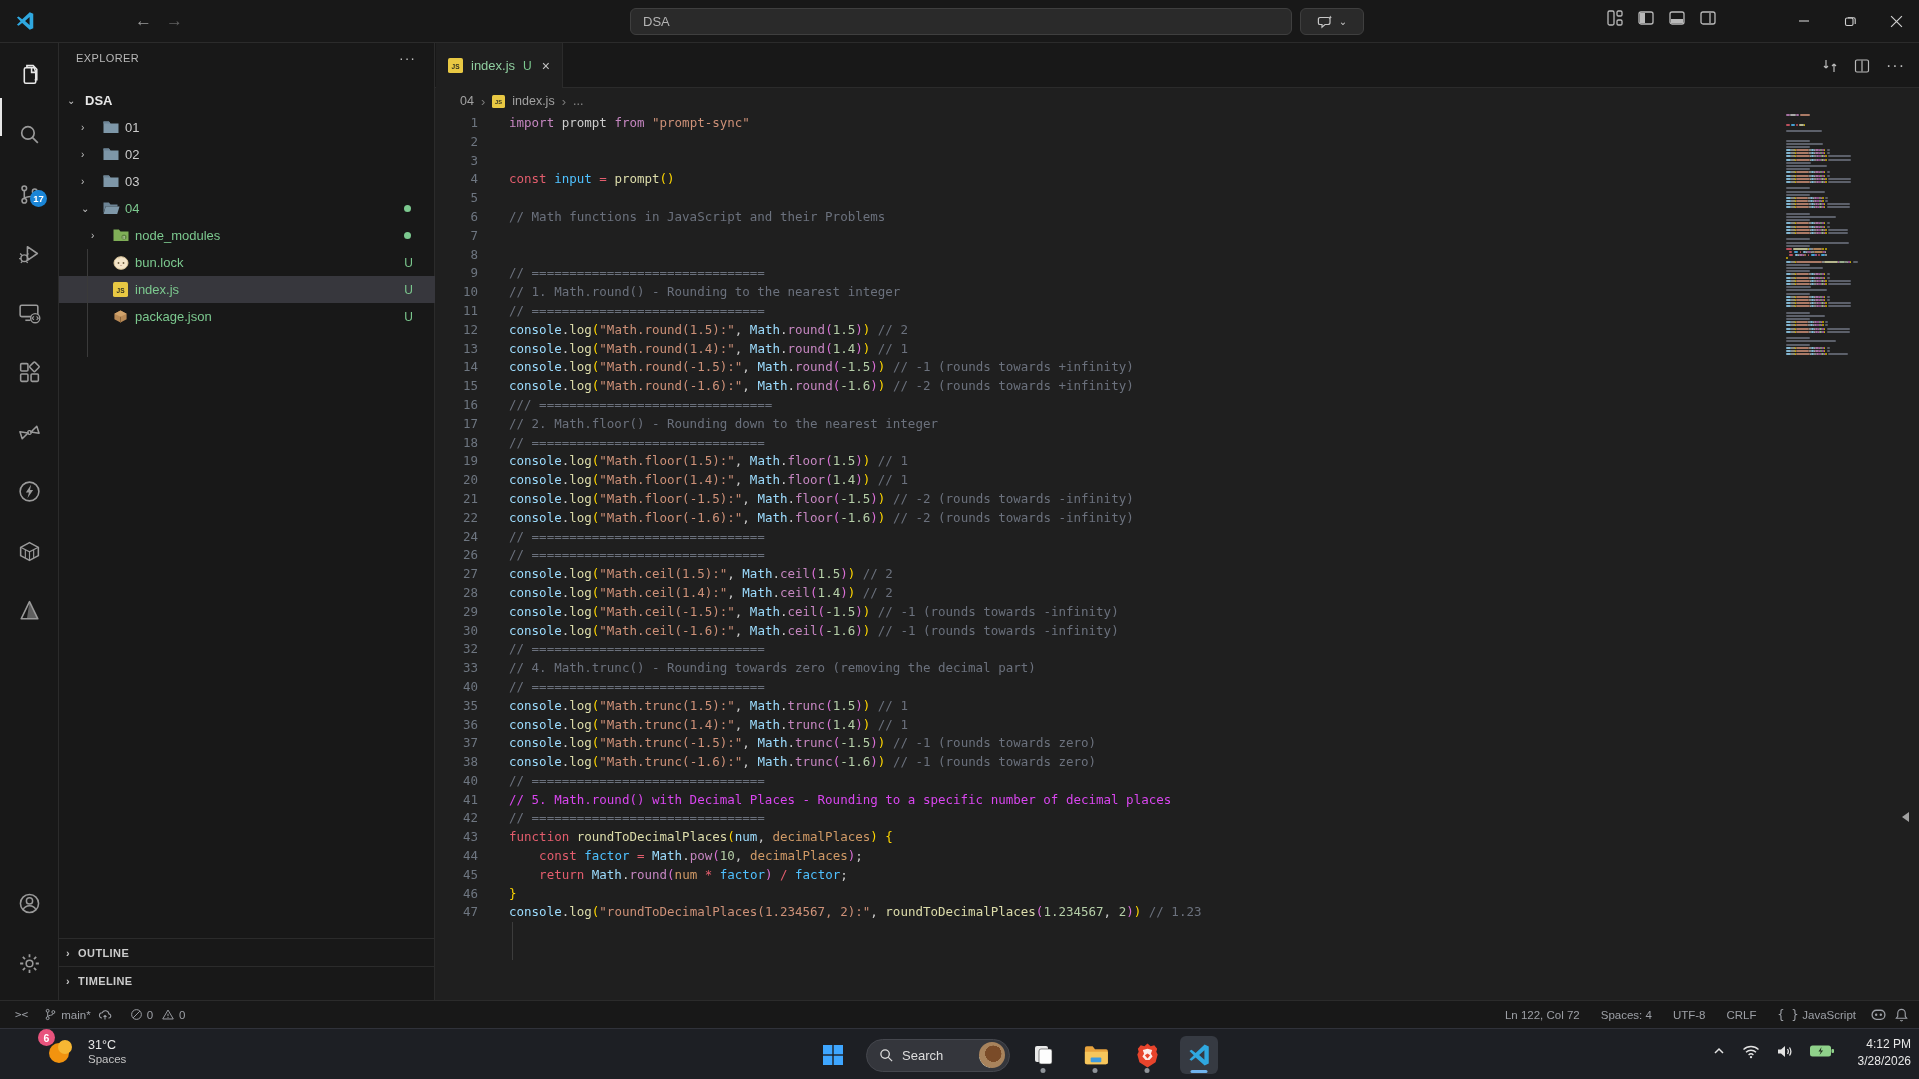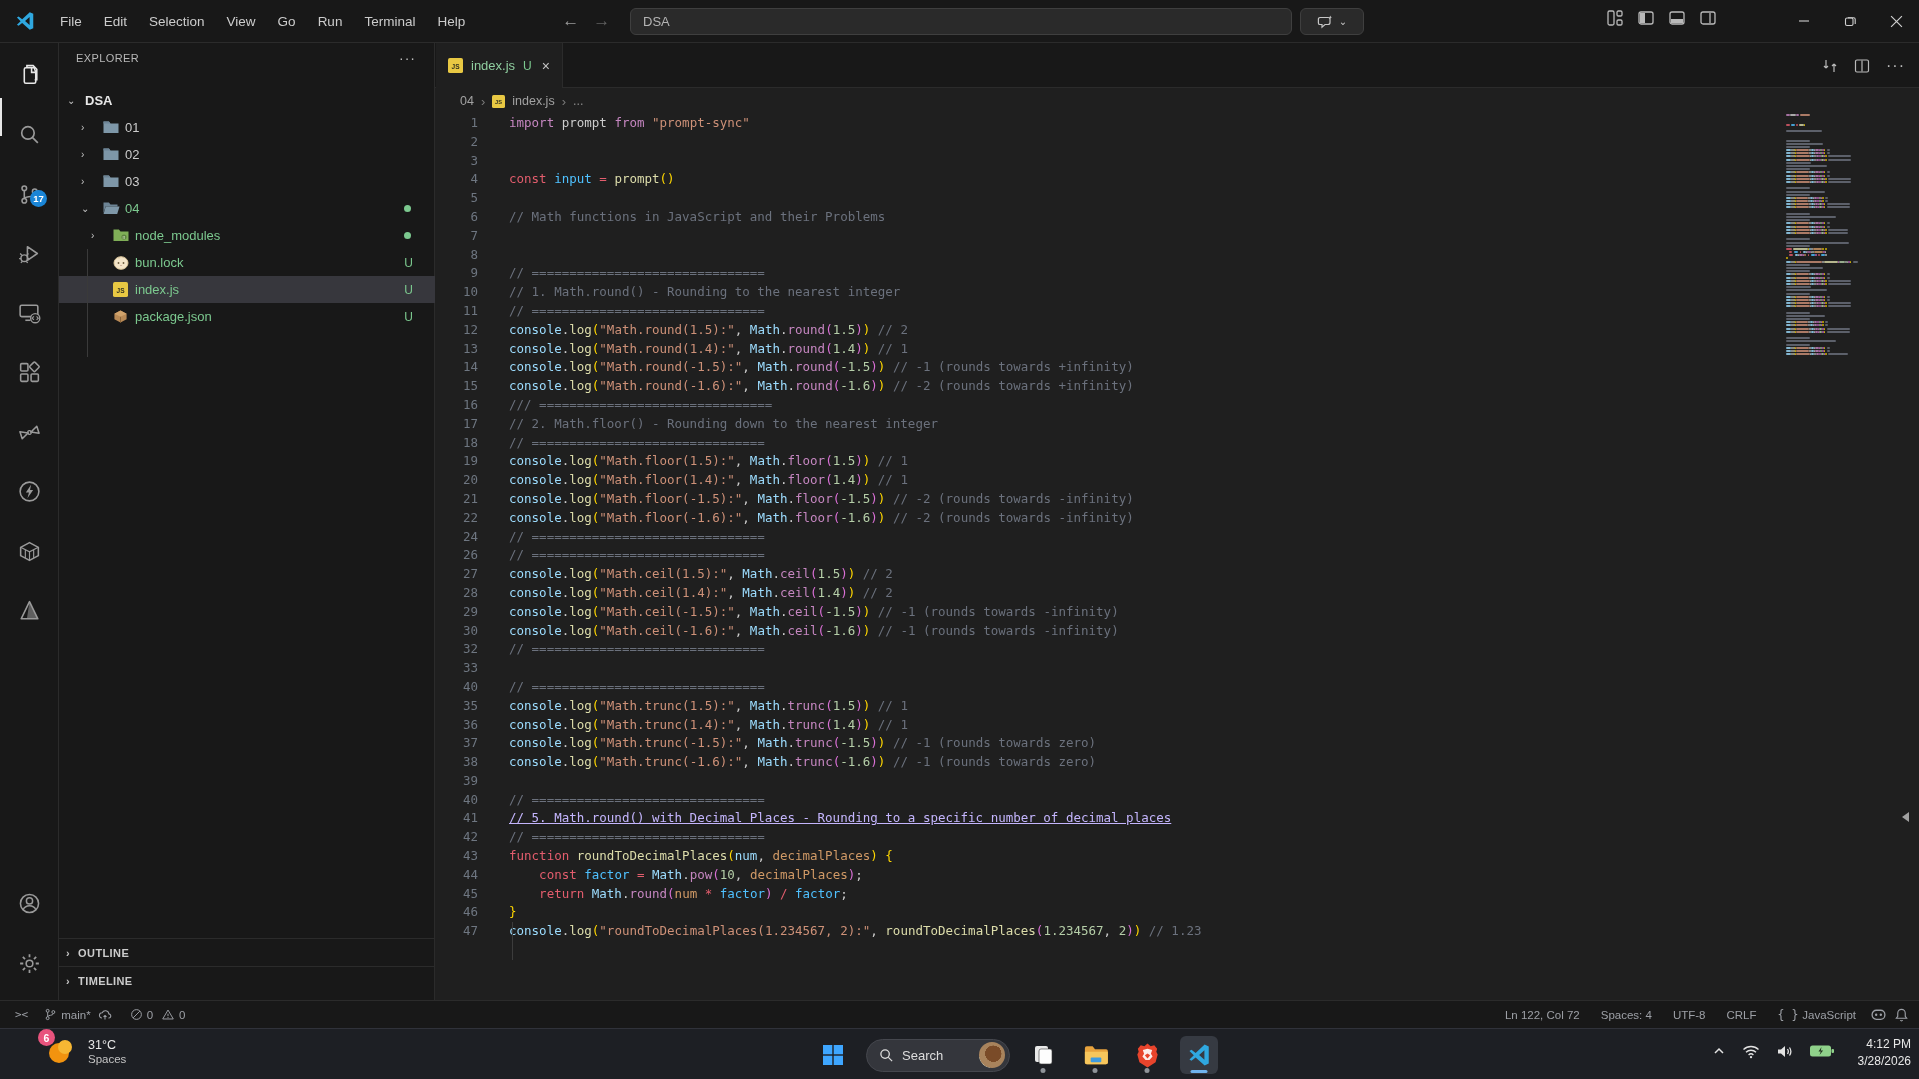--- a/index.html
+++ b/index.html
@@ -87,30 +87,20 @@
 </style>
 </head>
 <body>
 
 <div class="screen">
 
   <div class="titlebar">
     <svg class="vscode-logo" viewBox="0 0 24 24">
       <path fill="#2fa8e0" d="M17.2 2.4 21 4.1v15.8l-3.8 1.7-8.3-7.4-3.9 3-1.8-1.1 4-3.9-4-3.9 1.8-1.1 3.9 3 8.3-7.8zM17 7.6l-4.9 4.5L17 16.4V7.6z"></path>
     </svg>
-    <div id="menubar" style="display:flex;">
-        <span class="menu-item">File</span>
-        <span class="menu-item">Edit</span>
-        <span class="menu-item">Selection</span>
-        <span class="menu-item">View</span>
-        <span class="menu-item">Go</span>
-        <span class="menu-item">Run</span>
-        <span class="menu-item">Terminal</span>
-        <span class="menu-item">Help</span>
-      </div>
     <div class="nav-arrows">
       <span>←</span>
       <span style="opacity:.55;">→</span>
     </div>
     <div class="cmd-center">
       <span>DSA</span>
     </div>
     <div class="copilot-pill">
       <svg width="16" height="16" viewBox="0 0 16 16">
           <path d="M3 3.5h8a2 2 0 0 1 2 2v3a2 2 0 0 1-2 2H8l-3 2.6V10.5H3a1.6 1.6 0 0 1-1.6-1.6V5.1A1.6 1.6 0 0 1 3 3.5z" fill="none" stroke="#c7c7c7" stroke-width="1.2"></path>
@@ -394,29 +384,28 @@
           <div class="code-line"><span class="gutter">20</span><span><span style="color: rgb(156, 220, 254);">console</span><span style="color: rgb(204, 204, 204);">.</span><span style="color: rgb(220, 220, 170);">log</span><span style="color: rgb(255, 215, 0);">(</span><span style="color: rgb(206, 145, 120);">"Math.floor(1.4):"</span><span style="color: rgb(204, 204, 204);">, </span><span style="color: rgb(156, 220, 254);">Math</span><span style="color: rgb(204, 204, 204);">.</span><span style="color: rgb(197, 134, 192);">floor</span><span style="color: rgb(218, 112, 214);">(</span><span style="color: rgb(181, 206, 168);">1.4</span><span style="color: rgb(218, 112, 214);">)</span><span style="color: rgb(255, 215, 0);">)</span><span style="color: rgb(204, 204, 204);"> </span><span style="color: rgb(107, 113, 125);">// 1</span></span></div>
           <div class="code-line"><span class="gutter">21</span><span><span style="color: rgb(156, 220, 254);">console</span><span style="color: rgb(204, 204, 204);">.</span><span style="color: rgb(220, 220, 170);">log</span><span style="color: rgb(255, 215, 0);">(</span><span style="color: rgb(206, 145, 120);">"Math.floor(-1.5):"</span><span style="color: rgb(204, 204, 204);">, </span><span style="color: rgb(156, 220, 254);">Math</span><span style="color: rgb(204, 204, 204);">.</span><span style="color: rgb(197, 134, 192);">floor</span><span style="color: rgb(218, 112, 214);">(</span><span style="color: rgb(181, 206, 168);">-1.5</span><span style="color: rgb(218, 112, 214);">)</span><span style="color: rgb(255, 215, 0);">)</span><span style="color: rgb(204, 204, 204);"> </span><span style="color: rgb(107, 113, 125);">// -2 (rounds towards -infinity)</span></span></div>
           <div class="code-line"><span class="gutter">22</span><span><span style="color: rgb(156, 220, 254);">console</span><span style="color: rgb(204, 204, 204);">.</span><span style="color: rgb(220, 220, 170);">log</span><span style="color: rgb(255, 215, 0);">(</span><span style="color: rgb(206, 145, 120);">"Math.floor(-1.6):"</span><span style="color: rgb(204, 204, 204);">, </span><span style="color: rgb(156, 220, 254);">Math</span><span style="color: rgb(204, 204, 204);">.</span><span style="color: rgb(197, 134, 192);">floor</span><span style="color: rgb(218, 112, 214);">(</span><span style="color: rgb(181, 206, 168);">-1.6</span><span style="color: rgb(218, 112, 214);">)</span><span style="color: rgb(255, 215, 0);">)</span><span style="color: rgb(204, 204, 204);"> </span><span style="color: rgb(107, 113, 125);">// -2 (rounds towards -infinity)</span></span></div>
           <div class="code-line"><span class="gutter">24</span><span><span style="color: rgb(107, 113, 125);">// ===============================</span></span></div>
           <div class="code-line"><span class="gutter">26</span><span><span style="color: rgb(107, 113, 125);">// ===============================</span></span></div>
           <div class="code-line"><span class="gutter">27</span><span><span style="color: rgb(156, 220, 254);">console</span><span style="color: rgb(204, 204, 204);">.</span><span style="color: rgb(220, 220, 170);">log</span><span style="color: rgb(255, 215, 0);">(</span><span style="color: rgb(206, 145, 120);">"Math.ceil(1.5):"</span><span style="color: rgb(204, 204, 204);">, </span><span style="color: rgb(156, 220, 254);">Math</span><span style="color: rgb(204, 204, 204);">.</span><span style="color: rgb(197, 134, 192);">ceil</span><span style="color: rgb(218, 112, 214);">(</span><span style="color: rgb(181, 206, 168);">1.5</span><span style="color: rgb(218, 112, 214);">)</span><span style="color: rgb(255, 215, 0);">)</span><span style="color: rgb(204, 204, 204);"> </span><span style="color: rgb(107, 113, 125);">// 2</span></span></div>
           <div class="code-line"><span class="gutter">28</span><span><span style="color: rgb(156, 220, 254);">console</span><span style="color: rgb(204, 204, 204);">.</span><span style="color: rgb(220, 220, 170);">log</span><span style="color: rgb(255, 215, 0);">(</span><span style="color: rgb(206, 145, 120);">"Math.ceil(1.4):"</span><span style="color: rgb(204, 204, 204);">, </span><span style="color: rgb(156, 220, 254);">Math</span><span style="color: rgb(204, 204, 204);">.</span><span style="color: rgb(197, 134, 192);">ceil</span><span style="color: rgb(218, 112, 214);">(</span><span style="color: rgb(181, 206, 168);">1.4</span><span style="color: rgb(218, 112, 214);">)</span><span style="color: rgb(255, 215, 0);">)</span><span style="color: rgb(204, 204, 204);"> </span><span style="color: rgb(107, 113, 125);">// 2</span></span></div>
           <div class="code-line"><span class="gutter">29</span><span><span style="color: rgb(156, 220, 254);">console</span><span style="color: rgb(204, 204, 204);">.</span><span style="color: rgb(220, 220, 170);">log</span><span style="color: rgb(255, 215, 0);">(</span><span style="color: rgb(206, 145, 120);">"Math.ceil(-1.5):"</span><span style="color: rgb(204, 204, 204);">, </span><span style="color: rgb(156, 220, 254);">Math</span><span style="color: rgb(204, 204, 204);">.</span><span style="color: rgb(197, 134, 192);">ceil</span><span style="color: rgb(218, 112, 214);">(</span><span style="color: rgb(181, 206, 168);">-1.5</span><span style="color: rgb(218, 112, 214);">)</span><span style="color: rgb(255, 215, 0);">)</span><span style="color: rgb(204, 204, 204);"> </span><span style="color: rgb(107, 113, 125);">// -1 (rounds towards -infinity)</span></span></div>
           <div class="code-line"><span class="gutter">30</span><span><span style="color: rgb(156, 220, 254);">console</span><span style="color: rgb(204, 204, 204);">.</span><span style="color: rgb(220, 220, 170);">log</span><span style="color: rgb(255, 215, 0);">(</span><span style="color: rgb(206, 145, 120);">"Math.ceil(-1.6):"</span><span style="color: rgb(204, 204, 204);">, </span><span style="color: rgb(156, 220, 254);">Math</span><span style="color: rgb(204, 204, 204);">.</span><span style="color: rgb(197, 134, 192);">ceil</span><span style="color: rgb(218, 112, 214);">(</span><span style="color: rgb(181, 206, 168);">-1.6</span><span style="color: rgb(218, 112, 214);">)</span><span style="color: rgb(255, 215, 0);">)</span><span style="color: rgb(204, 204, 204);"> </span><span style="color: rgb(107, 113, 125);">// -1 (rounds towards -infinity)</span></span></div>
           <div class="code-line"><span class="gutter">32</span><span><span style="color: rgb(107, 113, 125);">// ===============================</span></span></div>
-          <div class="code-line"><span class="gutter">33</span></div>
+          <div class="code-line"><span class="gutter">33</span><span><span style="color: rgb(107, 113, 125);">// 4. Math.trunc() - Rounding towards zero (removing the decimal part)</span></span></div>
           <div class="code-line"><span class="gutter">40</span><span><span style="color: rgb(107, 113, 125);">// ===============================</span></span></div>
           <div class="code-line"><span class="gutter">35</span><span><span style="color: rgb(156, 220, 254);">console</span><span style="color: rgb(204, 204, 204);">.</span><span style="color: rgb(220, 220, 170);">log</span><span style="color: rgb(255, 215, 0);">(</span><span style="color: rgb(206, 145, 120);">"Math.trunc(1.5):"</span><span style="color: rgb(204, 204, 204);">, </span><span style="color: rgb(156, 220, 254);">Math</span><span style="color: rgb(204, 204, 204);">.</span><span style="color: rgb(197, 134, 192);">trunc</span><span style="color: rgb(218, 112, 214);">(</span><span style="color: rgb(181, 206, 168);">1.5</span><span style="color: rgb(218, 112, 214);">)</span><span style="color: rgb(255, 215, 0);">)</span><span style="color: rgb(204, 204, 204);"> </span><span style="color: rgb(107, 113, 125);">// 1</span></span></div>
           <div class="code-line"><span class="gutter">36</span><span><span style="color: rgb(156, 220, 254);">console</span><span style="color: rgb(204, 204, 204);">.</span><span style="color: rgb(220, 220, 170);">log</span><span style="color: rgb(255, 215, 0);">(</span><span style="color: rgb(206, 145, 120);">"Math.trunc(1.4):"</span><span style="color: rgb(204, 204, 204);">, </span><span style="color: rgb(156, 220, 254);">Math</span><span style="color: rgb(204, 204, 204);">.</span><span style="color: rgb(197, 134, 192);">trunc</span><span style="color: rgb(218, 112, 214);">(</span><span style="color: rgb(181, 206, 168);">1.4</span><span style="color: rgb(218, 112, 214);">)</span><span style="color: rgb(255, 215, 0);">)</span><span style="color: rgb(204, 204, 204);"> </span><span style="color: rgb(107, 113, 125);">// 1</span></span></div>
           <div class="code-line"><span class="gutter">37</span><span><span style="color: rgb(156, 220, 254);">console</span><span style="color: rgb(204, 204, 204);">.</span><span style="color: rgb(220, 220, 170);">log</span><span style="color: rgb(255, 215, 0);">(</span><span style="color: rgb(206, 145, 120);">"Math.trunc(-1.5):"</span><span style="color: rgb(204, 204, 204);">, </span><span style="color: rgb(156, 220, 254);">Math</span><span style="color: rgb(204, 204, 204);">.</span><span style="color: rgb(197, 134, 192);">trunc</span><span style="color: rgb(218, 112, 214);">(</span><span style="color: rgb(181, 206, 168);">-1.5</span><span style="color: rgb(218, 112, 214);">)</span><span style="color: rgb(255, 215, 0);">)</span><span style="color: rgb(204, 204, 204);"> </span><span style="color: rgb(107, 113, 125);">// -1 (rounds towards zero)</span></span></div>
           <div class="code-line"><span class="gutter">38</span><span><span style="color: rgb(156, 220, 254);">console</span><span style="color: rgb(204, 204, 204);">.</span><span style="color: rgb(220, 220, 170);">log</span><span style="color: rgb(255, 215, 0);">(</span><span style="color: rgb(206, 145, 120);">"Math.trunc(-1.6):"</span><span style="color: rgb(204, 204, 204);">, </span><span style="color: rgb(156, 220, 254);">Math</span><span style="color: rgb(204, 204, 204);">.</span><span style="color: rgb(197, 134, 192);">trunc</span><span style="color: rgb(218, 112, 214);">(</span><span style="color: rgb(181, 206, 168);">-1.6</span><span style="color: rgb(218, 112, 214);">)</span><span style="color: rgb(255, 215, 0);">)</span><span style="color: rgb(204, 204, 204);"> </span><span style="color: rgb(107, 113, 125);">// -1 (rounds towards zero)</span></span></div>
-          <div class="code-line"><span class="gutter">39</span><span></span></div>
           <div class="code-line"><span class="gutter">40</span><span><span style="color: rgb(107, 113, 125);">// ===============================</span></span></div>
-          <div class="code-line"><span class="gutter">41</span><span><span style="color: #c4b5fd; text-decoration: underline;">// 5. Math.round() with Decimal Places - Rounding to a specific number of decimal places</span></span></div>
+          <div class="code-line"><span class="gutter">41</span><span><span style="color: #d946ef;">// 5. Math.round() with Decimal Places - Rounding to a specific number of decimal places</span></span></div>
           <div class="code-line"><span class="gutter">42</span><span><span style="color: rgb(107, 113, 125);">// ===============================</span></span></div>
           <div class="code-line"><span class="gutter">43</span><span><span style="color: rgb(227, 93, 109);">function</span><span style="color: rgb(204, 204, 204);"> </span><span style="color: rgb(220, 220, 170);">roundToDecimalPlaces</span><span style="color: rgb(255, 215, 0);">(</span><span style="color: rgb(156, 220, 254);">num</span><span style="color: rgb(204, 204, 204);">, </span><span style="color: rgb(209, 154, 102);">decimalPlaces</span><span style="color: rgb(255, 215, 0);">)</span><span style="color: rgb(204, 204, 204);"> </span><span style="color: rgb(255, 215, 0);">{</span></span></div>
           <div class="code-line"><span class="gutter">44</span><span><span style="color: rgb(204, 204, 204);">    </span><span style="color: rgb(227, 93, 109);">const</span><span style="color: rgb(204, 204, 204);"> </span><span style="color: rgb(79, 193, 255);">factor</span><span style="color: rgb(204, 204, 204);"> </span><span style="color: rgb(227, 93, 109);">=</span><span style="color: rgb(204, 204, 204);"> </span><span style="color: rgb(156, 220, 254);">Math</span><span style="color: rgb(204, 204, 204);">.</span><span style="color: rgb(197, 134, 192);">pow</span><span style="color: rgb(218, 112, 214);">(</span><span style="color: rgb(181, 206, 168);">10</span><span style="color: rgb(204, 204, 204);">, </span><span style="color: rgb(209, 154, 102);">decimalPlaces</span><span style="color: rgb(218, 112, 214);">)</span><span style="color: rgb(204, 204, 204);">;</span></span></div>
           <div class="code-line"><span class="gutter">45</span><span><span style="color: rgb(204, 204, 204);">    </span><span style="color: rgb(227, 93, 109);">return</span><span style="color: rgb(204, 204, 204);"> </span><span style="color: rgb(156, 220, 254);">Math</span><span style="color: rgb(204, 204, 204);">.</span><span style="color: rgb(197, 134, 192);">round</span><span style="color: rgb(218, 112, 214);">(</span><span style="color: rgb(209, 154, 102);">num</span><span style="color: rgb(204, 204, 204);"> </span><span style="color: rgb(227, 93, 109);">*</span><span style="color: rgb(204, 204, 204);"> </span><span style="color: rgb(79, 193, 255);">factor</span><span style="color: rgb(218, 112, 214);">)</span><span style="color: rgb(204, 204, 204);"> </span><span style="color: rgb(227, 93, 109);">/</span><span style="color: rgb(204, 204, 204);"> </span><span style="color: rgb(79, 193, 255);">factor</span><span style="color: rgb(204, 204, 204);">;</span></span></div>
           <div class="code-line"><span class="gutter">46</span><span><span style="color: rgb(255, 215, 0);">}</span></span></div>
           <div class="code-line"><span class="gutter">47</span><span><span style="color: rgb(156, 220, 254);">console</span><span style="color: rgb(204, 204, 204);">.</span><span style="color: rgb(220, 220, 170);">log</span><span style="color: rgb(255, 215, 0);">(</span><span style="color: rgb(206, 145, 120);">"roundToDecimalPlaces(1.234567, 2):"</span><span style="color: rgb(204, 204, 204);">, </span><span style="color: rgb(220, 220, 170);">roundToDecimalPlaces</span><span style="color: rgb(218, 112, 214);">(</span><span style="color: rgb(181, 206, 168);">1.234567</span><span style="color: rgb(204, 204, 204);">, </span><span style="color: rgb(181, 206, 168);">2</span><span style="color: rgb(218, 112, 214);">)</span><span style="color: rgb(255, 215, 0);">)</span><span style="color: rgb(204, 204, 204);"> </span><span style="color: rgb(107, 113, 125);">// 1.23</span></span></div>
         </div>
       <div class="indent-guide" style="top:808px; height:38px;"></div>
       <div class="minimap" id="minimap">
           <div class="mm-row"><span style="width: 4.32px; background: rgb(197, 134, 192); opacity: 0.8;"></span><span style="width: 5.76px; background: rgb(204, 204, 204); opacity: 0.8;"></span><span style="width: 2.88px; background: rgb(197, 134, 192); opacity: 0.8;"></span><span style="width: 1.5px; background: transparent; opacity: 0.8;"></span><span style="width: 9.36px; background: rgb(206, 145, 120); opacity: 0.8;"></span></div>

